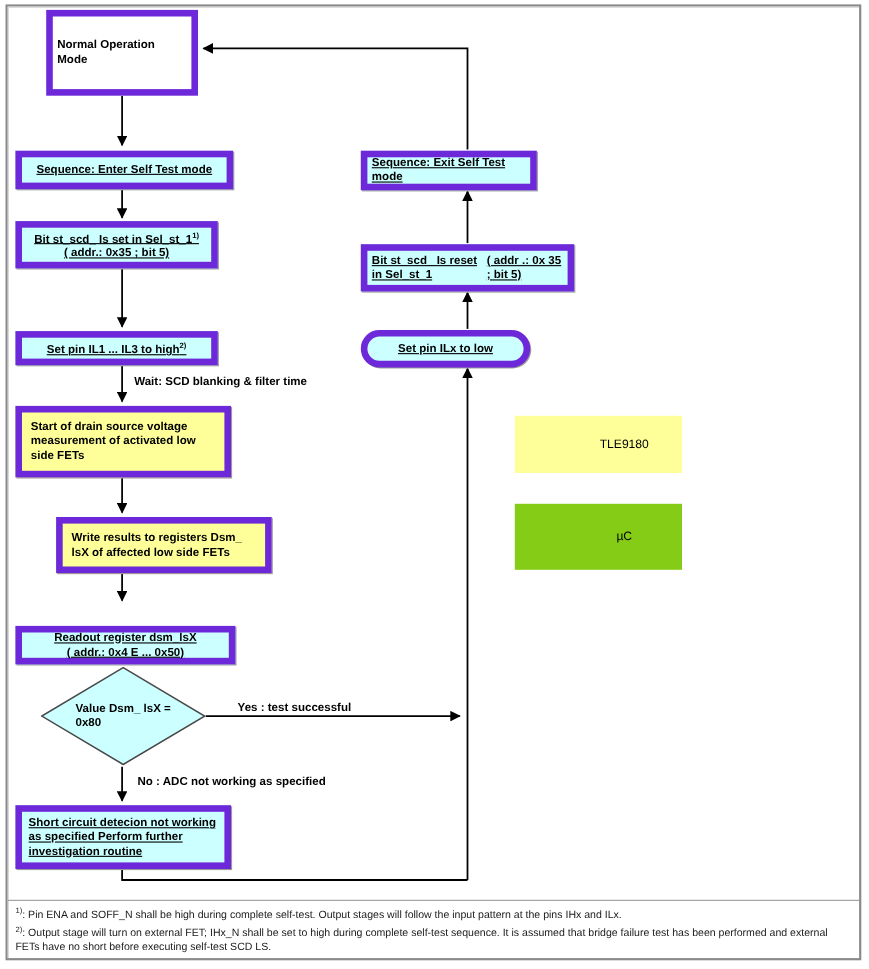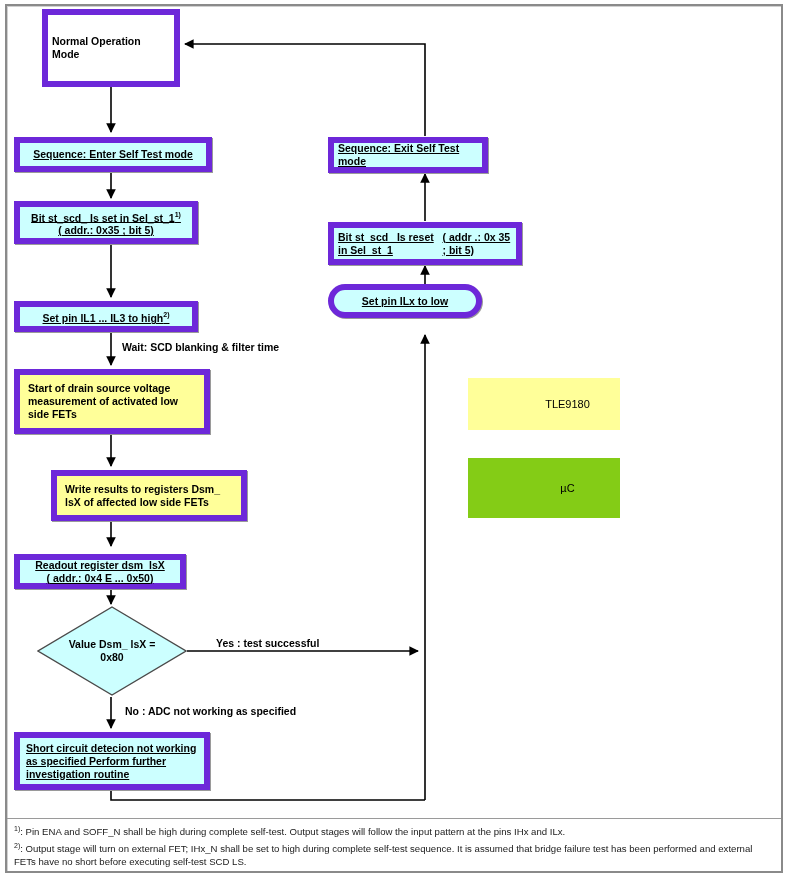--- a/index.html
+++ b/index.html
@@ -95,21 +95,21 @@
   }
   .diamond-label {
     position: absolute;
     left: 0;
     top: 0;
     width: 100%;
     height: 100%;
     display: flex;
     align-items: center;
     justify-content: center;
-    text-align: center;
+    text-align: left;
     font-weight: bold;
     font-size: 10.5px;
     line-height: 13px;
     color: #000;
   }
 
   
   #connectors {
     position: absolute;
     left: 0;
@@ -216,21 +216,21 @@
   </div>
 
   <div class="node yellow" style="left:14px; top:369px; width:196px; height:65px; padding:4px 8px;">
     <span>Start of drain source voltage measurement of activated low side FETs</span>
   </div>
 
   <div class="node yellow" style="left:14px; top:470px; width:196px; height:51px; padding:4px 8px;margin-left:37px;">
     <span>Write results to registers Dsm_  lsX of affected low side FETs</span>
   </div>
 
-  <div class="node cyan" style="left:14px; top:554px; width:172px; height:35px; flex-direction:column;">
+  <div class="node cyan" style="left:14px; top:569px; width:200px; height:35px; flex-direction:column;">
     <div>Readout register dsm_lsX</div>
     <div>( addr.: 0x4 E ... 0x50)</div>
   </div>
 
   <div class="diamond-wrap" style="left:37px; top:606px; width:150px; height:90px;">
     <svg class="diamond-shape" viewBox="0 0 150 90" preserveAspectRatio="none" xmlns="http://www.w3.org/2000/svg">
       <polygon points="75,1 149,45 75,89 1,45" fill="#ccffff" stroke="#4a4a4a" stroke-width="1.4"></polygon>
     </svg>
     <div class="diamond-label">
       <div>
@@ -246,21 +246,21 @@
 
   <div class="node cyan" style="left:328px; top:137px; width:160px; height:36px;">
     <span>Sequence:  Exit Self Test mode</span>
   </div>
 
   <div class="node cyan" style="left:328px; top:222px; width:194px; height:43px; flex-direction:row;">
     <div>Bit st_scd_  Is reset in Sel_st_1</div>
     <div>( addr .: 0x 35 ;  bit 5)</div>
   </div>
 
-  <div class="node cyan" style="left:328px; top:284px; width:154px; height:34px;border-radius:17px;">
+  <div class="node cyan" style="left:328px; top:300px; width:154px; height:34px;border-radius:17px;">
     <span>Set pin ILx to low</span>
   </div>
 
   <div class="edge-label" style="left:122px; top:341px;">Wait:   SCD blanking &amp;  filter time</div>
 
   <div class="edge-label" style="left:216px; top:637px;">Yes :   test successful</div>
 
   <div class="edge-label" style="left:125px; top:705px;">No :     ADC not working as specified</div>
 
   <div class="legend-box yellow" style="left:468px; top:378px; width:152px; height:52px;">

